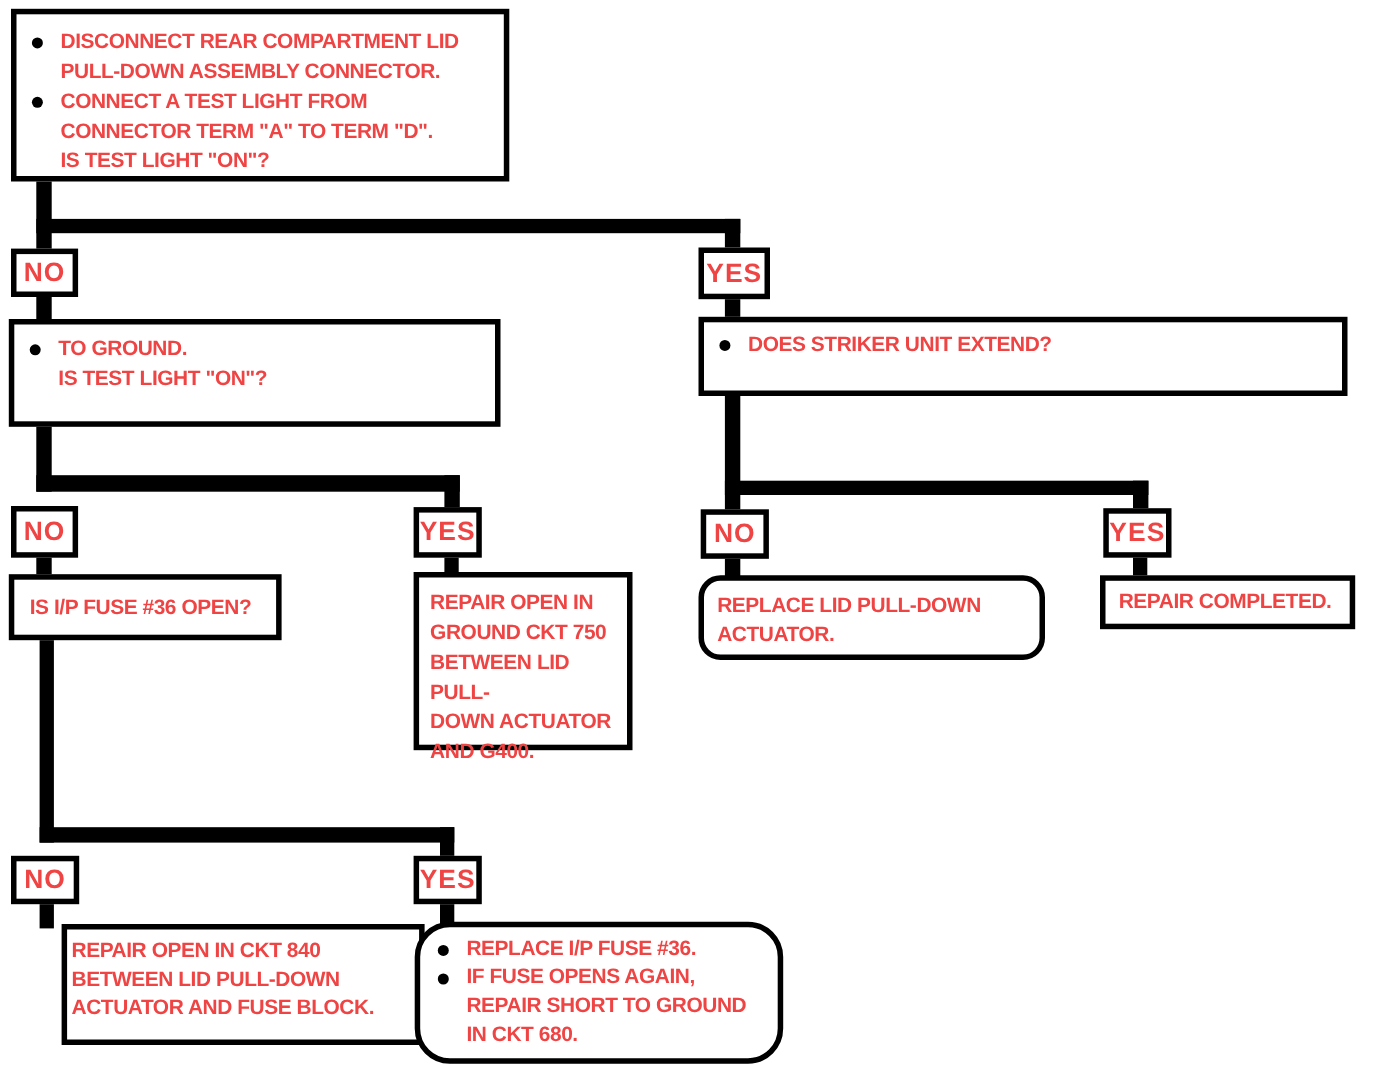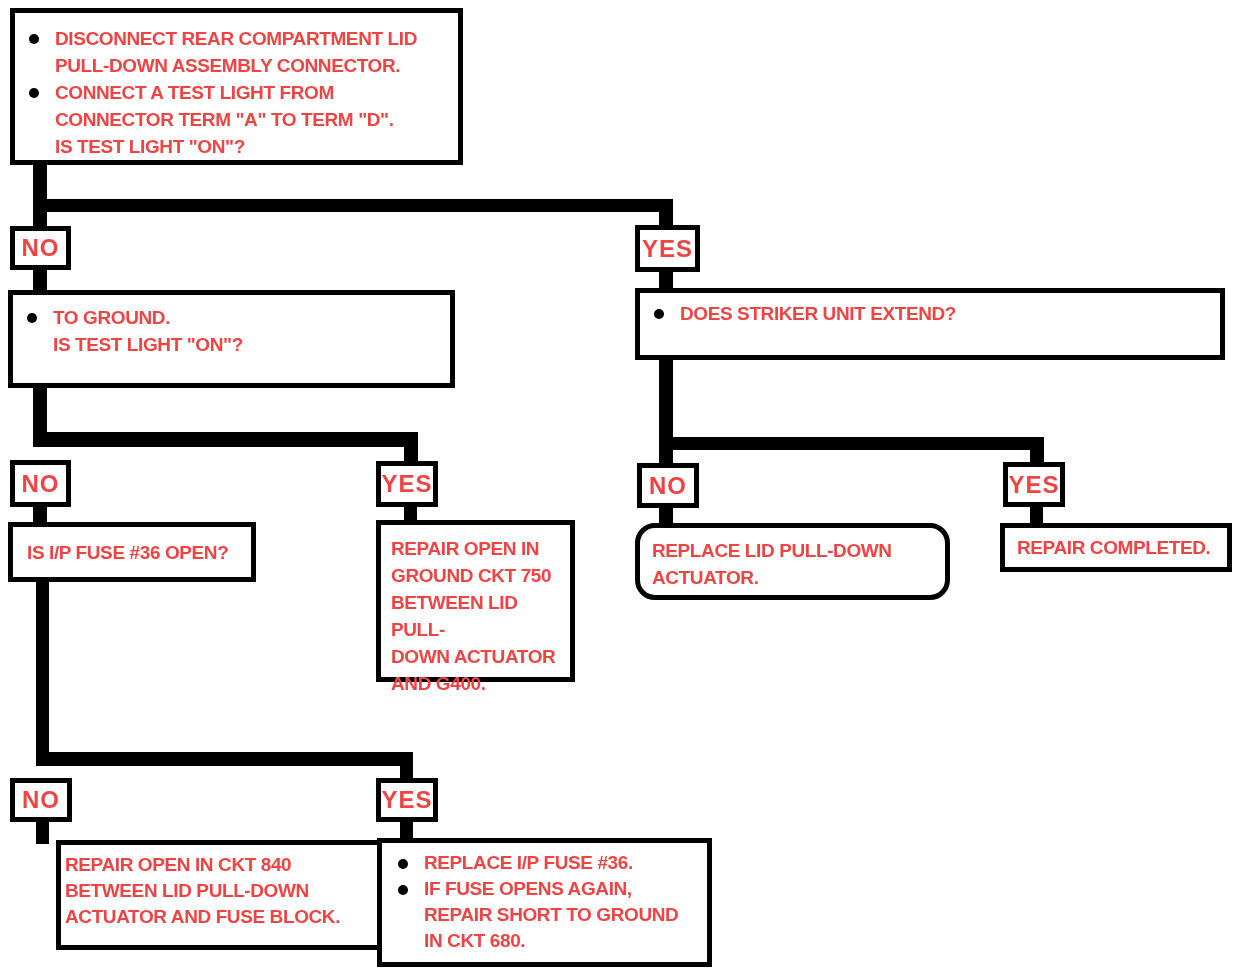--- a/index.html
+++ b/index.html
@@ -121,21 +121,21 @@
 
   <div class="box tag" style="left:10px;top:778px;width:62px;height:44px">NO</div>
   <div class="box tag" style="left:376px;top:778px;width:62px;height:44px">YES</div>
 
   <div class="box lh26" style="left:8px;top:840px;width:330px;height:110px;padding:7px 0 0 4px;margin-left:48px;">
     <div>REPAIR OPEN IN CKT 840</div>
     <div>BETWEEN LID PULL-DOWN</div>
     <div>ACTUATOR AND FUSE BLOCK.</div>
   </div>
 
-  <div class="box lh26" style="left:377px;top:838px;width:335px;height:129px;padding:7px 0 0 2px;">
+  <div class="box lh26" style="left:377px;top:838px;width:335px;height:129px;padding:7px 0 0 2px;border-radius:32px;">
     <div class="brow">
       <span class="bullet"></span>
       <div class="blines">
         <div>REPLACE I/P FUSE #36.</div>
       </div>
     </div>
     <div class="brow">
       <span class="bullet"></span>
       <div class="blines">
         <div>IF FUSE OPENS AGAIN,</div>

